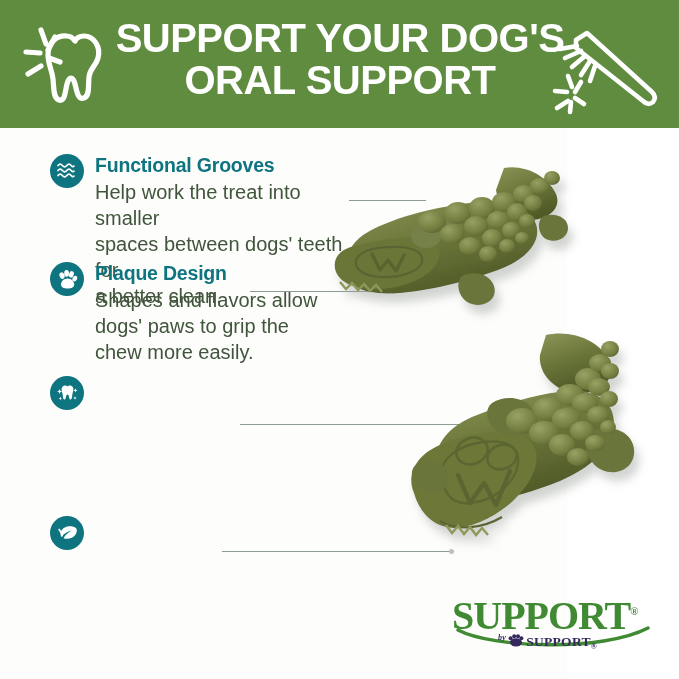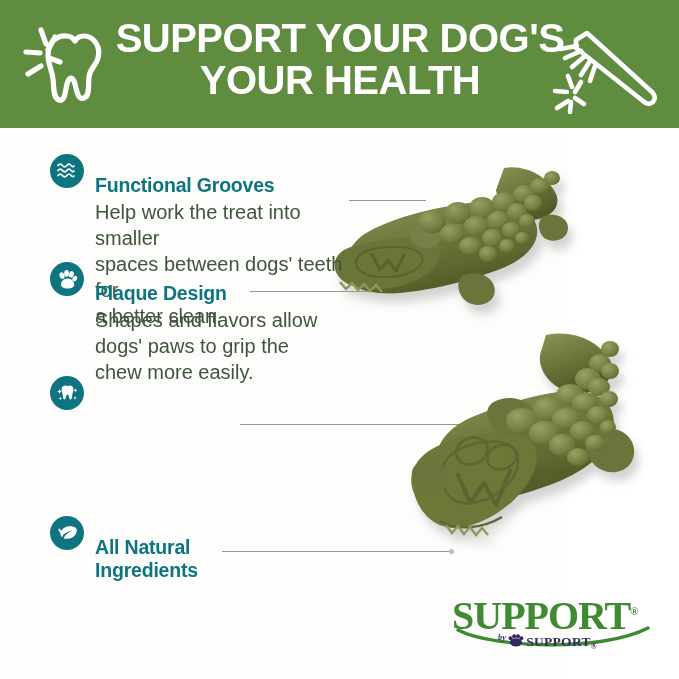--- a/index.html
+++ b/index.html
@@ -39,21 +39,21 @@
   .feature-f2 { top:134px; }
   .feature-f3 { top:248px; }
   .feature-f4 { top:388px; }
 
   .badge {
     position:absolute; left:0; top:0;
     width:34px; height:34px; border-radius:50%;
     background:#0d7480;
     display:flex; align-items:center; justify-content:center;
   }
-  .feature-body { margin-left:45px;margin-top:20px; }
+  .feature-body { margin-left:45px; }
   .feature-title {
     color:#0d7480;
     font-weight:bold;
     font-size:19.5px;
     line-height:1.16;
     letter-spacing:-0.2px;
     margin-bottom:2px;
     white-space:pre-line;
   }
   .feature-desc {
@@ -116,21 +116,21 @@
         </g>
 
         <path d="M49 14 C38 13 30 21 30 33 C30 42 34 48 35 57 C36 66 35 76 41 78 C47 80 47 70 49 62
                  C51 54 55 54 57 62 C59 70 60 78 66 76 C72 74 70 64 71 55 C72 46 78 44 80 36
                  C83 25 76 14 66 14 C61 14 58 17 57 19 C55 16 53 14 49 14 Z" fill="none" stroke="#ffffff" stroke-width="5.2" stroke-linejoin="round"></path>
       </svg>
     </span>
 
     <div class="banner-title">
       <span>SUPPORT YOUR DOG'S</span>
-      <span class="l2">YOUR HEALTH</span>
+      <span class="l2">ORAL SUPPORT</span>
     </div>
 
     <span class="icon-brush-header">
       <svg width="120" height="95" viewBox="0 0 120 95">
 
         <g fill="none" stroke="#ffffff" stroke-width="4.6" stroke-linecap="round" stroke-linejoin="round">
           <path d="M30 18 L41 11 L106 70 Q111 75 107 80 Q102 84 97 79 L30 26 Z"></path>
 
           <line x1="31" y1="24" x2="14" y2="27"></line>
           <line x1="35" y1="29" x2="19" y2="36"></line>
@@ -372,22 +372,20 @@
     <div class="feature feature-f4">
       <span class="badge">
         <svg width="23" height="20" viewBox="0 0 23 20">
           <path d="M20 5 C17 2.6 11 2.4 7.4 5.2 C4.4 7.5 4 11.4 5.6 14
                    C7.4 11 11.2 8.4 16 7.6 C12.4 9.4 9.2 12 7.6 15.2
                    C11.6 16.8 17 15.4 19.4 11.8 C21.2 9.2 21.2 6.4 20 5 Z" fill="#ffffff"></path>
           <path d="M3.2 6.6 C4.6 8 5.6 10.2 6 12.6" fill="none" stroke="#ffffff" stroke-width="1.9" stroke-linecap="round"></path>
         </svg>
       </span>
       <div class="feature-body">
-        <div class="feature-title">All Natural
-Ingredients</div>
       </div>
     </div>
   </div>
 
   <div class="logo">
     <svg width="210" height="26" viewBox="0 0 210 26" style="position:absolute; left:0; top:30px;">
       <path d="M6 4 C40 22 150 26 196 2" fill="none" stroke="#3f8a32" stroke-width="3.4" stroke-linecap="round"></path>
     </svg>
     <div class="logo-word">
       <span>SUPPORT</span><span class="reg">®</span>

